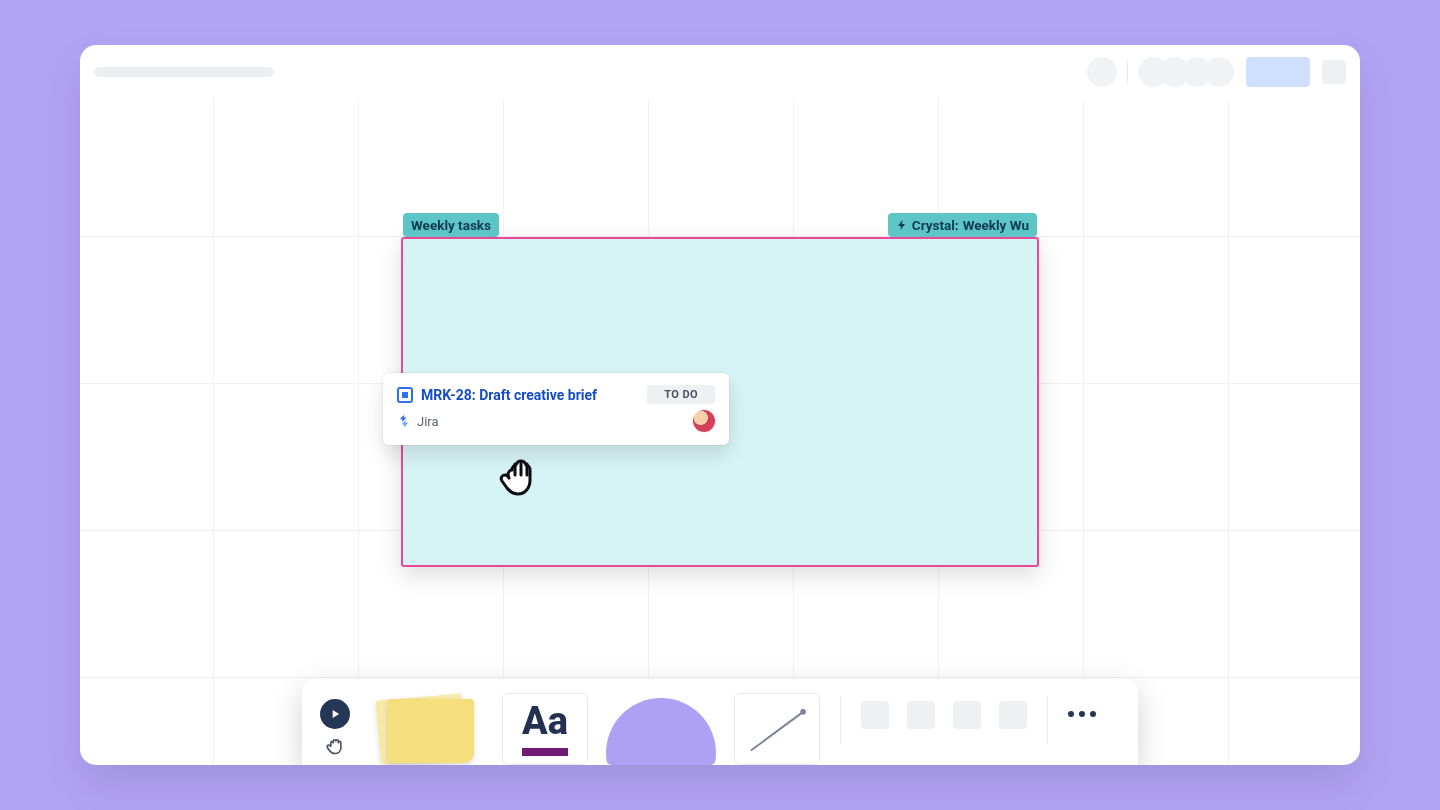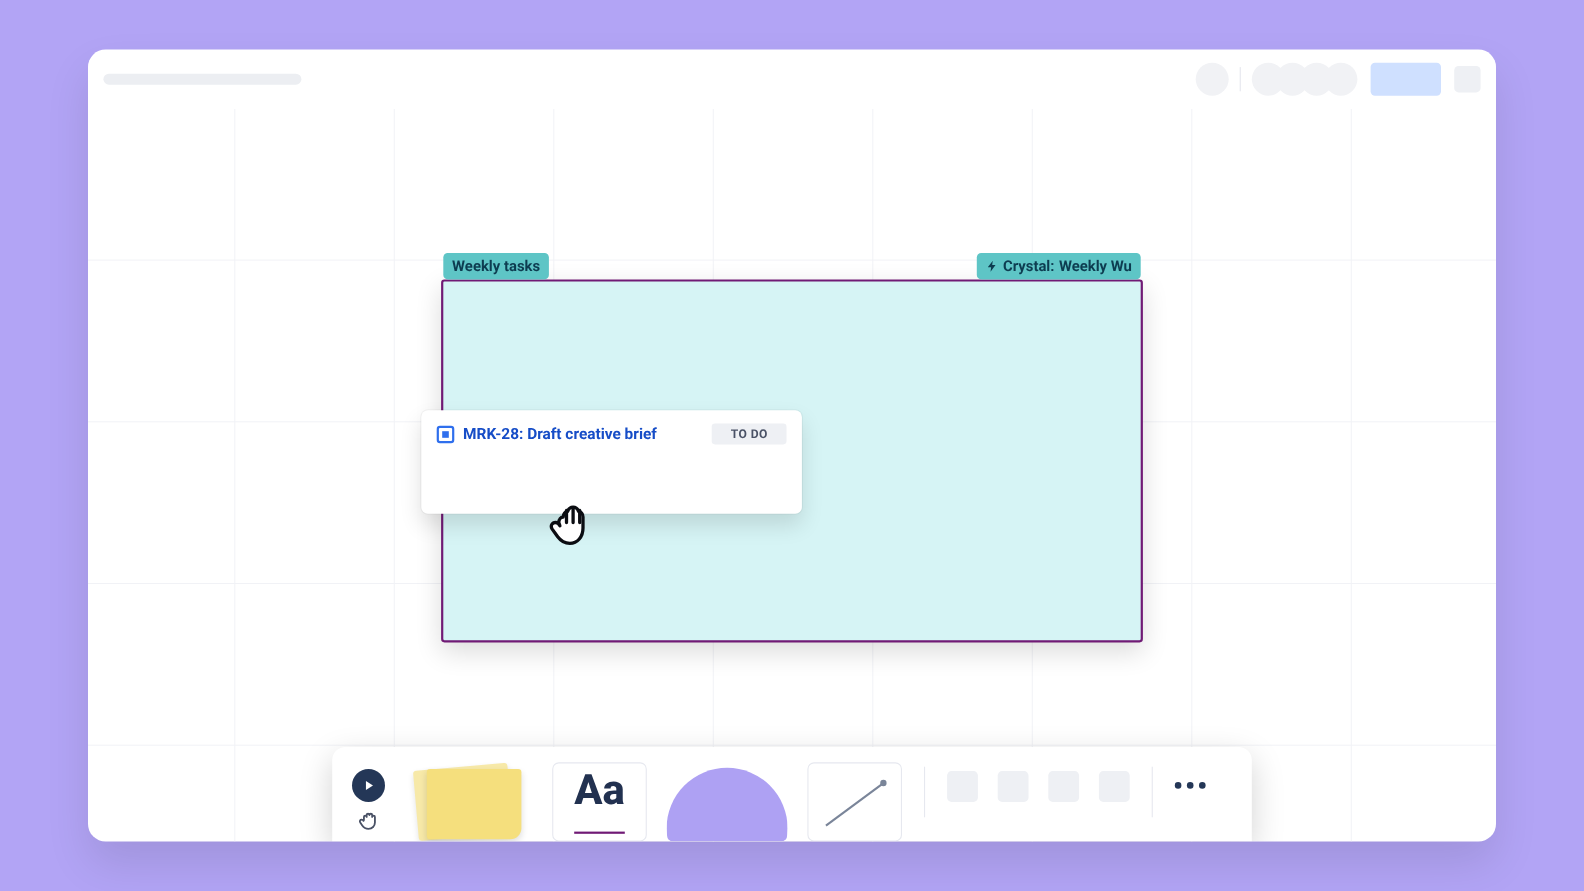--- a/index.html
+++ b/index.html
@@ -69,24 +69,24 @@
     background-image:
       linear-gradient(to right, #f1f2f6 1px, transparent 1px),
       linear-gradient(to bottom, #f1f2f6 1px, transparent 1px);
     background-size: 145px 147px;
     background-position: -10px -8px;
     pointer-events: none;
   }
   
   .section {
     position: absolute;
-    left: 321px; top: 155px;
+    left: 321px; top: 138px;
     width: 638px; height: 330px;
     background: #d6f4f5;
-    border: 2px solid #701a75;
+    border: 2px solid #ec4899;
     border-radius: 3px;
     box-shadow: 0 8px 24px rgba(0,0,0,.14);
   }
   .tag {
     position: absolute;
     height: 24px;
     top: -26px;
     background: #5ec5c6;
     color: #0d3c50;
     font-weight: 700;
@@ -100,21 +100,21 @@
   .tag.left { left: 0; }
   .tag.right { right: 0; }
   .bolt {
     width: 12px; height: 14px;
     display: inline-block;
   }
   
   .card {
     position: absolute;
     left: 303px; top: 274px;
-    width: 346px; height: 94px;
+    width: 346px; height: 72px;
     background: #ffffff;
     border-radius: 6px;
     box-shadow: 0 10px 20px rgba(0,0,0,.12), 0 0 0 1px rgba(0,0,0,.04);
     padding: 12px 14px 10px 14px;
     display: flex;
     flex-direction: column;
     gap: 6px;
   }
   .card-row1 { display: flex; align-items: center; gap: 8px; }
   .story-icon {
@@ -232,23 +232,23 @@
     transform: rotate(-5deg);
   }
   .sticky-note.front {
     left: 10px; top: 4px;
     background: #f5df7d;
   }
   .text-aa {
     font-weight: 800;
     font-size: 38px;
     color: #223150;
-    border-bottom: 2px solid #701a75;
+    border-bottom: 8px solid #701a75;
     line-height: 1;
-    padding-bottom: 18px;
+    padding-bottom: 8px;
   }
   .blob {
     width: 110px; height: 110px; border-radius: 50%;
     background: #aea1f3;
     transform: translateY(24px);
   }
   .line-tool { width: 86px; height: 72px; border: 1px solid #e6e8ef; border-radius: 6px; position: relative; }
   .line-tool .seg {
     position: absolute; left: 12px; bottom: 10px; right: 12px; top: 14px;
   }
@@ -308,20 +308,30 @@
     </div>
 
     <div class="card">
       <div class="card-row1">
         <span class="story-icon"></span>
         <span class="card-title">
           <span>MRK-28</span>: <span>Draft creative brief</span>
         </span>
         <span class="status-pill">TO DO</span>
       </div>
+      <div class="card-row3">
+        <span class="source">
+          <svg class="jira-glyph" viewBox="0 0 32 32">
+            <path fill="#2f6fed" d="M16 2 6 12h6v6l10-10h-6z"></path>
+            <path fill="#6ea8ff" d="M16 30 26 20h-6v-6L10 24h6z"></path>
+          </svg>
+          <span>Jira</span>
+        </span>
+        <span class="assignee-avatar"></span>
+      </div>
     </div>
 
     <svg class="grab-cursor" viewBox="0 0 48 44">
       <path d="M10 22c0-3 2-5 4-5 0-3 2-5 4-5 1-3 3-4 5-4s4 1 5 4c2 0 4 2 4 5v10c0 8-5 14-12 14-5 0-8-2-11-6l-5-7c-2-3 0-6 3-6 2 0 3 1 4 3z" fill="#ffffff" stroke="#0b0d12" stroke-width="3" stroke-linejoin="round"></path>
       <path d="M17 11v11 M23 9v13 M29 11v11" stroke="#0b0d12" stroke-width="3" stroke-linecap="round" fill="none"></path>
     </svg>
 
     <div class="toolbar">
       <div class="tool-group">
         <div class="pointer-btn">

